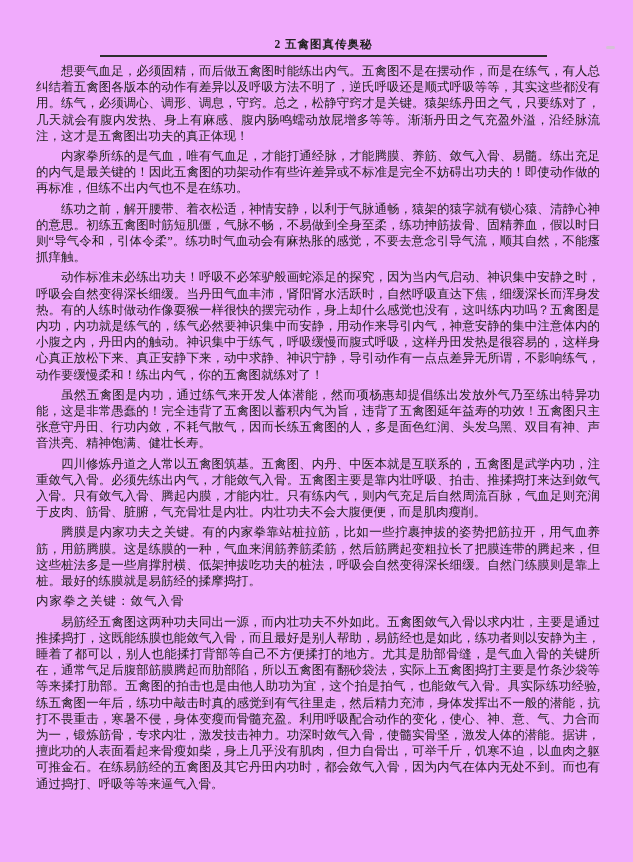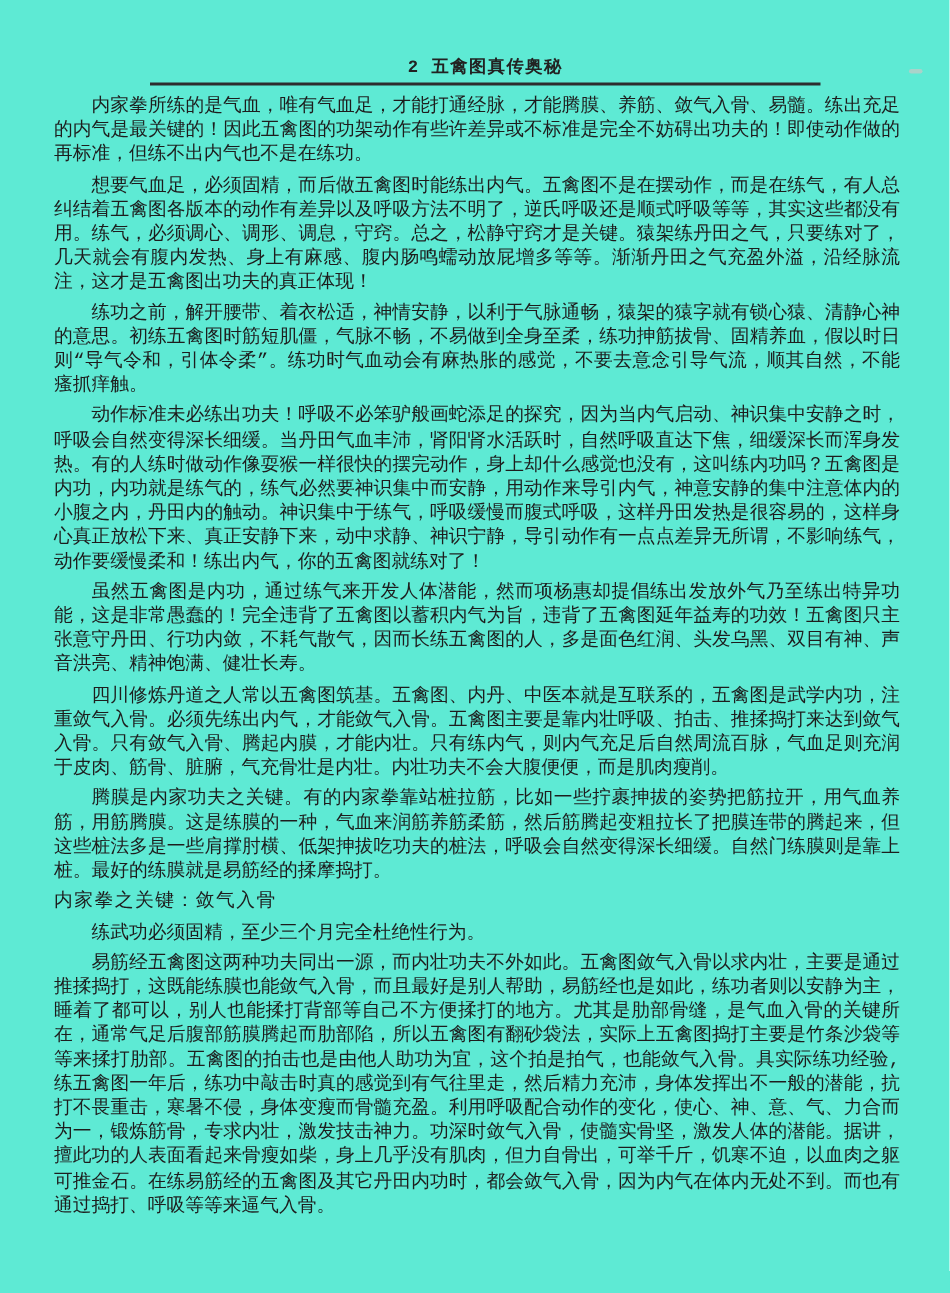--- a/index.html
+++ b/index.html
@@ -4,22 +4,22 @@
 <style>
   html, body {
     margin: 0;
     padding: 0;
     background: #ffffff;
   }
   .page {
     position: relative;
     width: 633px;
     height: 862px;
-    background: #5eead4;
-    font-family: Liberation Mono, monospace;
+    background: #f0abfc;
+    font-family: Liberation Serif, serif;
     color: #1d1d1d;
     overflow: hidden;
   }
   .header {
     position: absolute;
     left: 100px;
     top: 37px;
     width: 447px;
   }
   .header-title {
@@ -71,24 +71,23 @@
 </head>
 <body>
 
 <div class="page">
   <div class="header">
     <span class="header-title">2 五禽图真传奥秘</span>
     <div class="header-rule"></div>
   </div>
   <div class="artifact"></div>
   <main class="body">
+      <p class="para">想要气血足，必须固精，而后做五禽图时能练出内气。五禽图不是在摆动作，而是在练气，有人总纠结着五禽图各版本的动作有差异以及呼吸方法不明了，逆氏呼吸还是顺式呼吸等等，其实这些都没有用。练气，必须调心、调形、调息，守窍。总之，松静守窍才是关键。猿架练丹田之气，只要练对了，几天就会有腹内发热、身上有麻感、腹内肠鸣蠕动放屁增多等等。渐渐丹田之气充盈外溢，沿经脉流注，这才是五禽图出功夫的真正体现！</p>
       <p class="para">内家拳所练的是气血，唯有气血足，才能打通经脉，才能腾膜、养筋、敛气入骨、易髓。练出充足的内气是最关键的！因此五禽图的功架动作有些许差异或不标准是完全不妨碍出功夫的！即使动作做的再标准，但练不出内气也不是在练功。</p>
-      <p class="para">想要气血足，必须固精，而后做五禽图时能练出内气。五禽图不是在摆动作，而是在练气，有人总纠结着五禽图各版本的动作有差异以及呼吸方法不明了，逆氏呼吸还是顺式呼吸等等，其实这些都没有用。练气，必须调心、调形、调息，守窍。总之，松静守窍才是关键。猿架练丹田之气，只要练对了，几天就会有腹内发热、身上有麻感、腹内肠鸣蠕动放屁增多等等。渐渐丹田之气充盈外溢，沿经脉流注，这才是五禽图出功夫的真正体现！</p>
       <p class="para">练功之前，解开腰带、着衣松适，神情安静，以利于气脉通畅，猿架的猿字就有锁心猿、清静心神的意思。初练五禽图时筋短肌僵，气脉不畅，不易做到全身至柔，练功抻筋拔骨、固精养血，假以时日则“导气令和，引体令柔”。练功时气血动会有麻热胀的感觉，不要去意念引导气流，顺其自然，不能瘙抓痒触。</p>
       <p class="para">动作标准未必练出功夫！呼吸不必笨驴般画蛇添足的探究，因为当内气启动、神识集中安静之时，呼吸会自然变得深长细缓。当丹田气血丰沛，肾阳肾水活跃时，自然呼吸直达下焦，细缓深长而浑身发热。有的人练时做动作像耍猴一样很快的摆完动作，身上却什么感觉也没有，这叫练内功吗？五禽图是内功，内功就是练气的，练气必然要神识集中而安静，用动作来导引内气，神意安静的集中注意体内的小腹之内，丹田内的触动。神识集中于练气，呼吸缓慢而腹式呼吸，这样丹田发热是很容易的，这样身心真正放松下来、真正安静下来，动中求静、神识宁静，导引动作有一点点差异无所谓，不影响练气，动作要缓慢柔和！练出内气，你的五禽图就练对了！</p>
       <p class="para">虽然五禽图是内功，通过练气来开发人体潜能，然而项杨惠却提倡练出发放外气乃至练出特异功能，这是非常愚蠢的！完全违背了五禽图以蓄积内气为旨，违背了五禽图延年益寿的功效！五禽图只主张意守丹田、行功内敛，不耗气散气，因而长练五禽图的人，多是面色红润、头发乌黑、双目有神、声音洪亮、精神饱满、健壮长寿。</p>
       <p class="para">四川修炼丹道之人常以五禽图筑基。五禽图、内丹、中医本就是互联系的，五禽图是武学内功，注重敛气入骨。必须先练出内气，才能敛气入骨。五禽图主要是靠内壮呼吸、拍击、推揉捣打来达到敛气入骨。只有敛气入骨、腾起内膜，才能内壮。只有练内气，则内气充足后自然周流百脉，气血足则充润于皮肉、筋骨、脏腑，气充骨壮是内壮。内壮功夫不会大腹便便，而是肌肉瘦削。</p>
       <p class="para">腾膜是内家功夫之关键。有的内家拳靠站桩拉筋，比如一些拧裹抻拔的姿势把筋拉开，用气血养筋，用筋腾膜。这是练膜的一种，气血来润筋养筋柔筋，然后筋腾起变粗拉长了把膜连带的腾起来，但这些桩法多是一些肩撑肘横、低架抻拔吃功夫的桩法，呼吸会自然变得深长细缓。自然门练膜则是靠上桩。最好的练膜就是易筋经的揉摩捣打。</p>
       <h2 class="section-heading">内家拳之关键：敛气入骨</h2>
-      <p class="para">练武功必须固精，至少三个月完全杜绝性行为。</p>
       <p class="para">易筋经五禽图这两种功夫同出一源，而内壮功夫不外如此。五禽图敛气入骨以求内壮，主要是通过推揉捣打，这既能练膜也能敛气入骨，而且最好是别人帮助，易筋经也是如此，练功者则以安静为主，睡着了都可以，别人也能揉打背部等自己不方便揉打的地方。尤其是肋部骨缝，是气血入骨的关键所在，通常气足后腹部筋膜腾起而肋部陷，所以五禽图有翻砂袋法，实际上五禽图捣打主要是竹条沙袋等等来揉打肋部。五禽图的拍击也是由他人助功为宜，这个拍是拍气，也能敛气入骨。具实际练功经验,练五禽图一年后，练功中敲击时真的感觉到有气往里走，然后精力充沛，身体发挥出不一般的潜能，抗打不畏重击，寒暑不侵，身体变瘦而骨髓充盈。利用呼吸配合动作的变化，使心、神、意、气、力合而为一，锻炼筋骨，专求内壮，激发技击神力。功深时敛气入骨，使髓实骨坚，激发人体的潜能。据讲，擅此功的人表面看起来骨瘦如柴，身上几乎没有肌肉，但力自骨出，可举千斤，饥寒不迫，以血肉之躯可推金石。在练易筋经的五禽图及其它丹田内功时，都会敛气入骨，因为内气在体内无处不到。而也有通过捣打、呼吸等等来逼气入骨。</p>
     </main>
 </div>
 
 </body></html>

